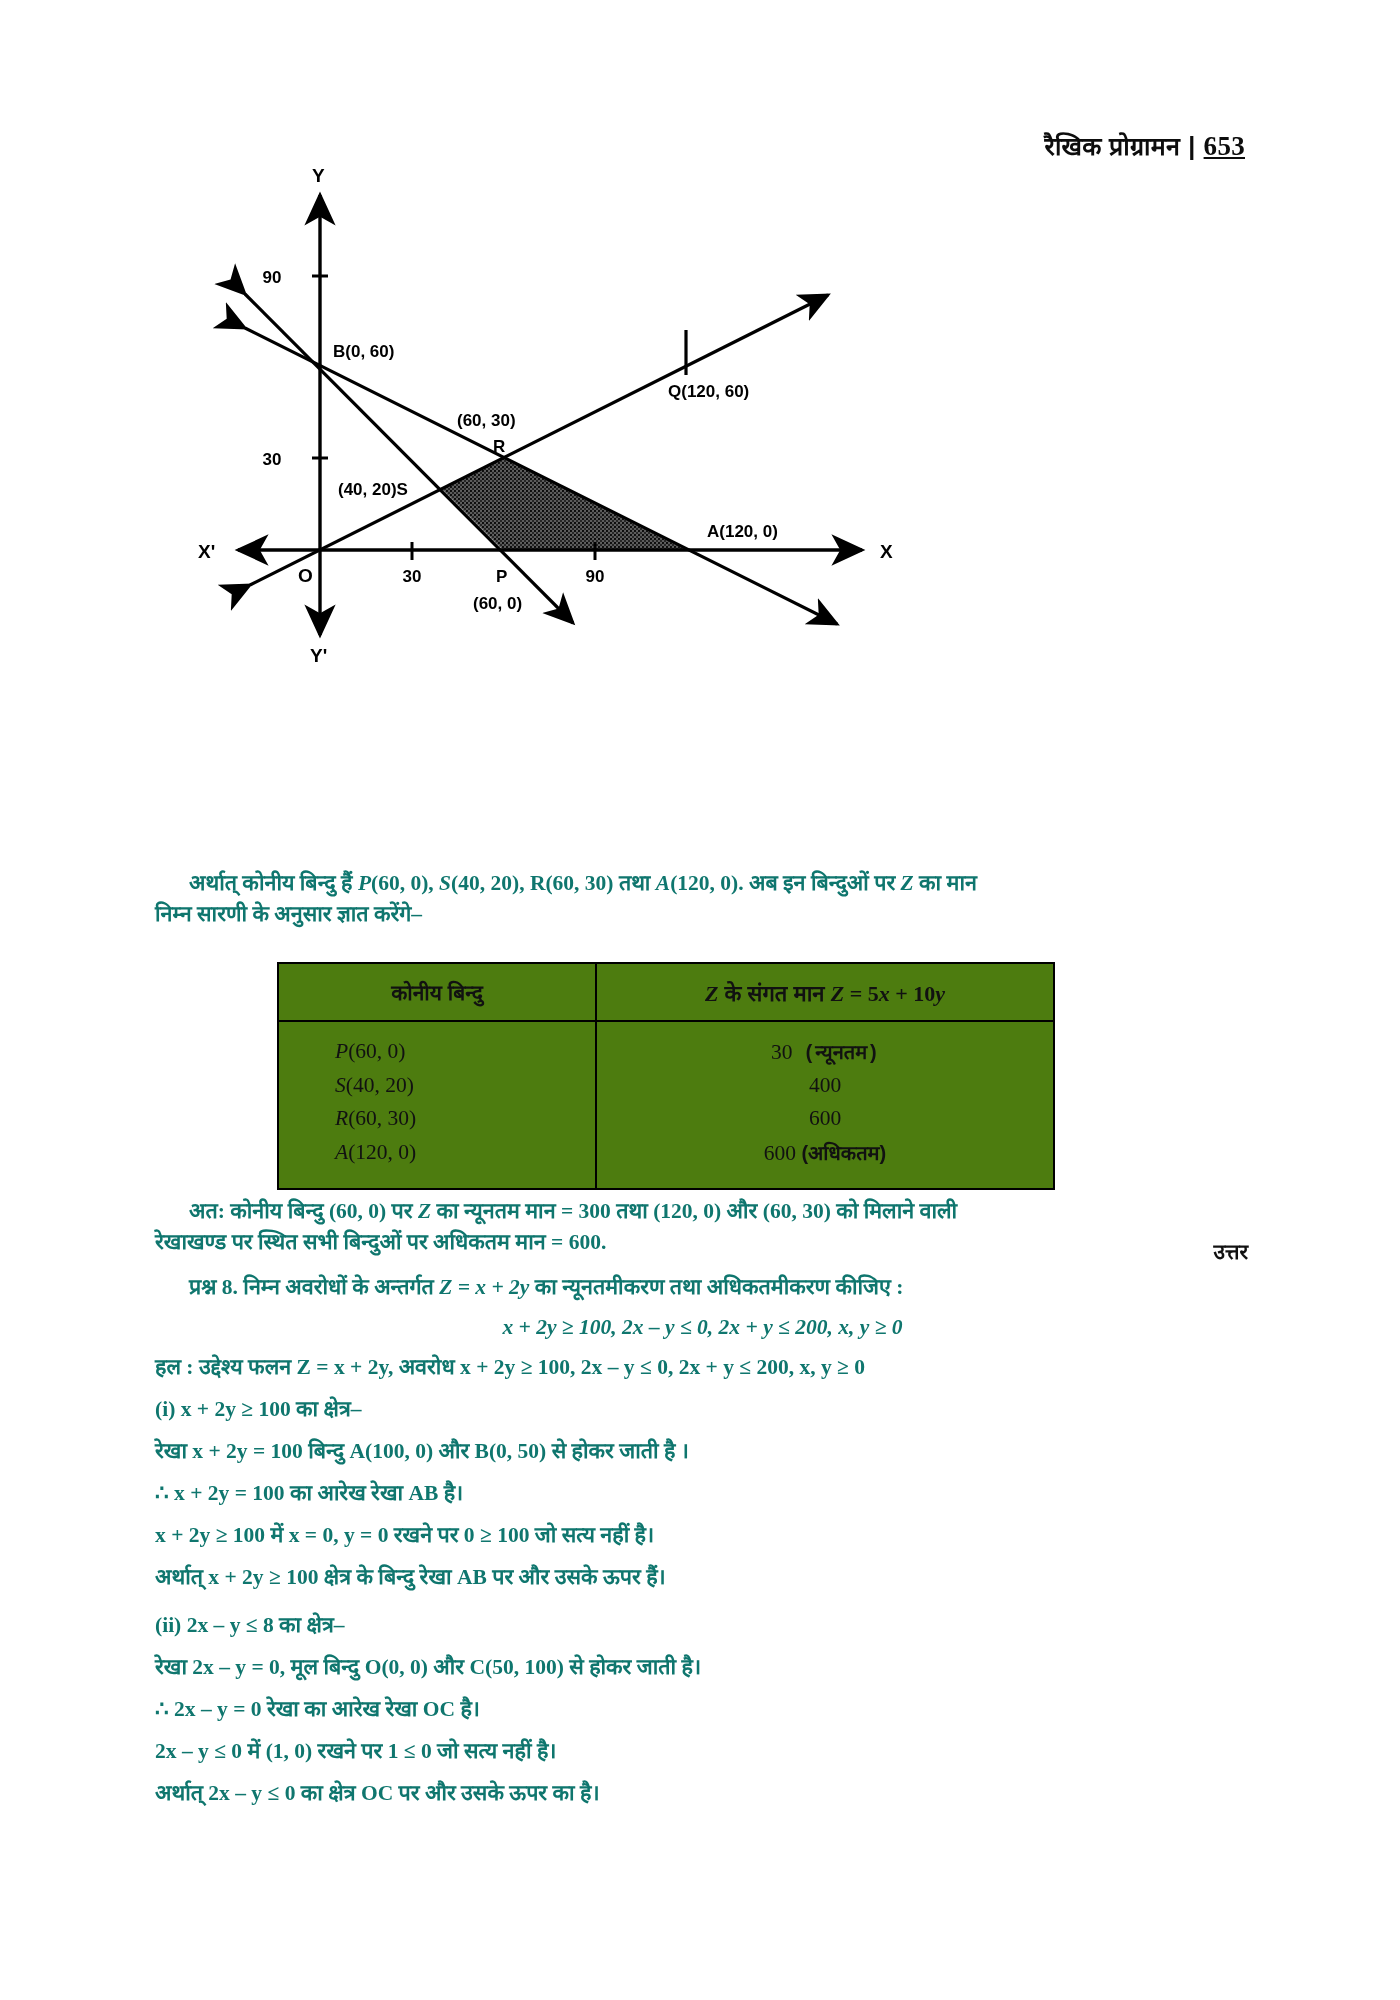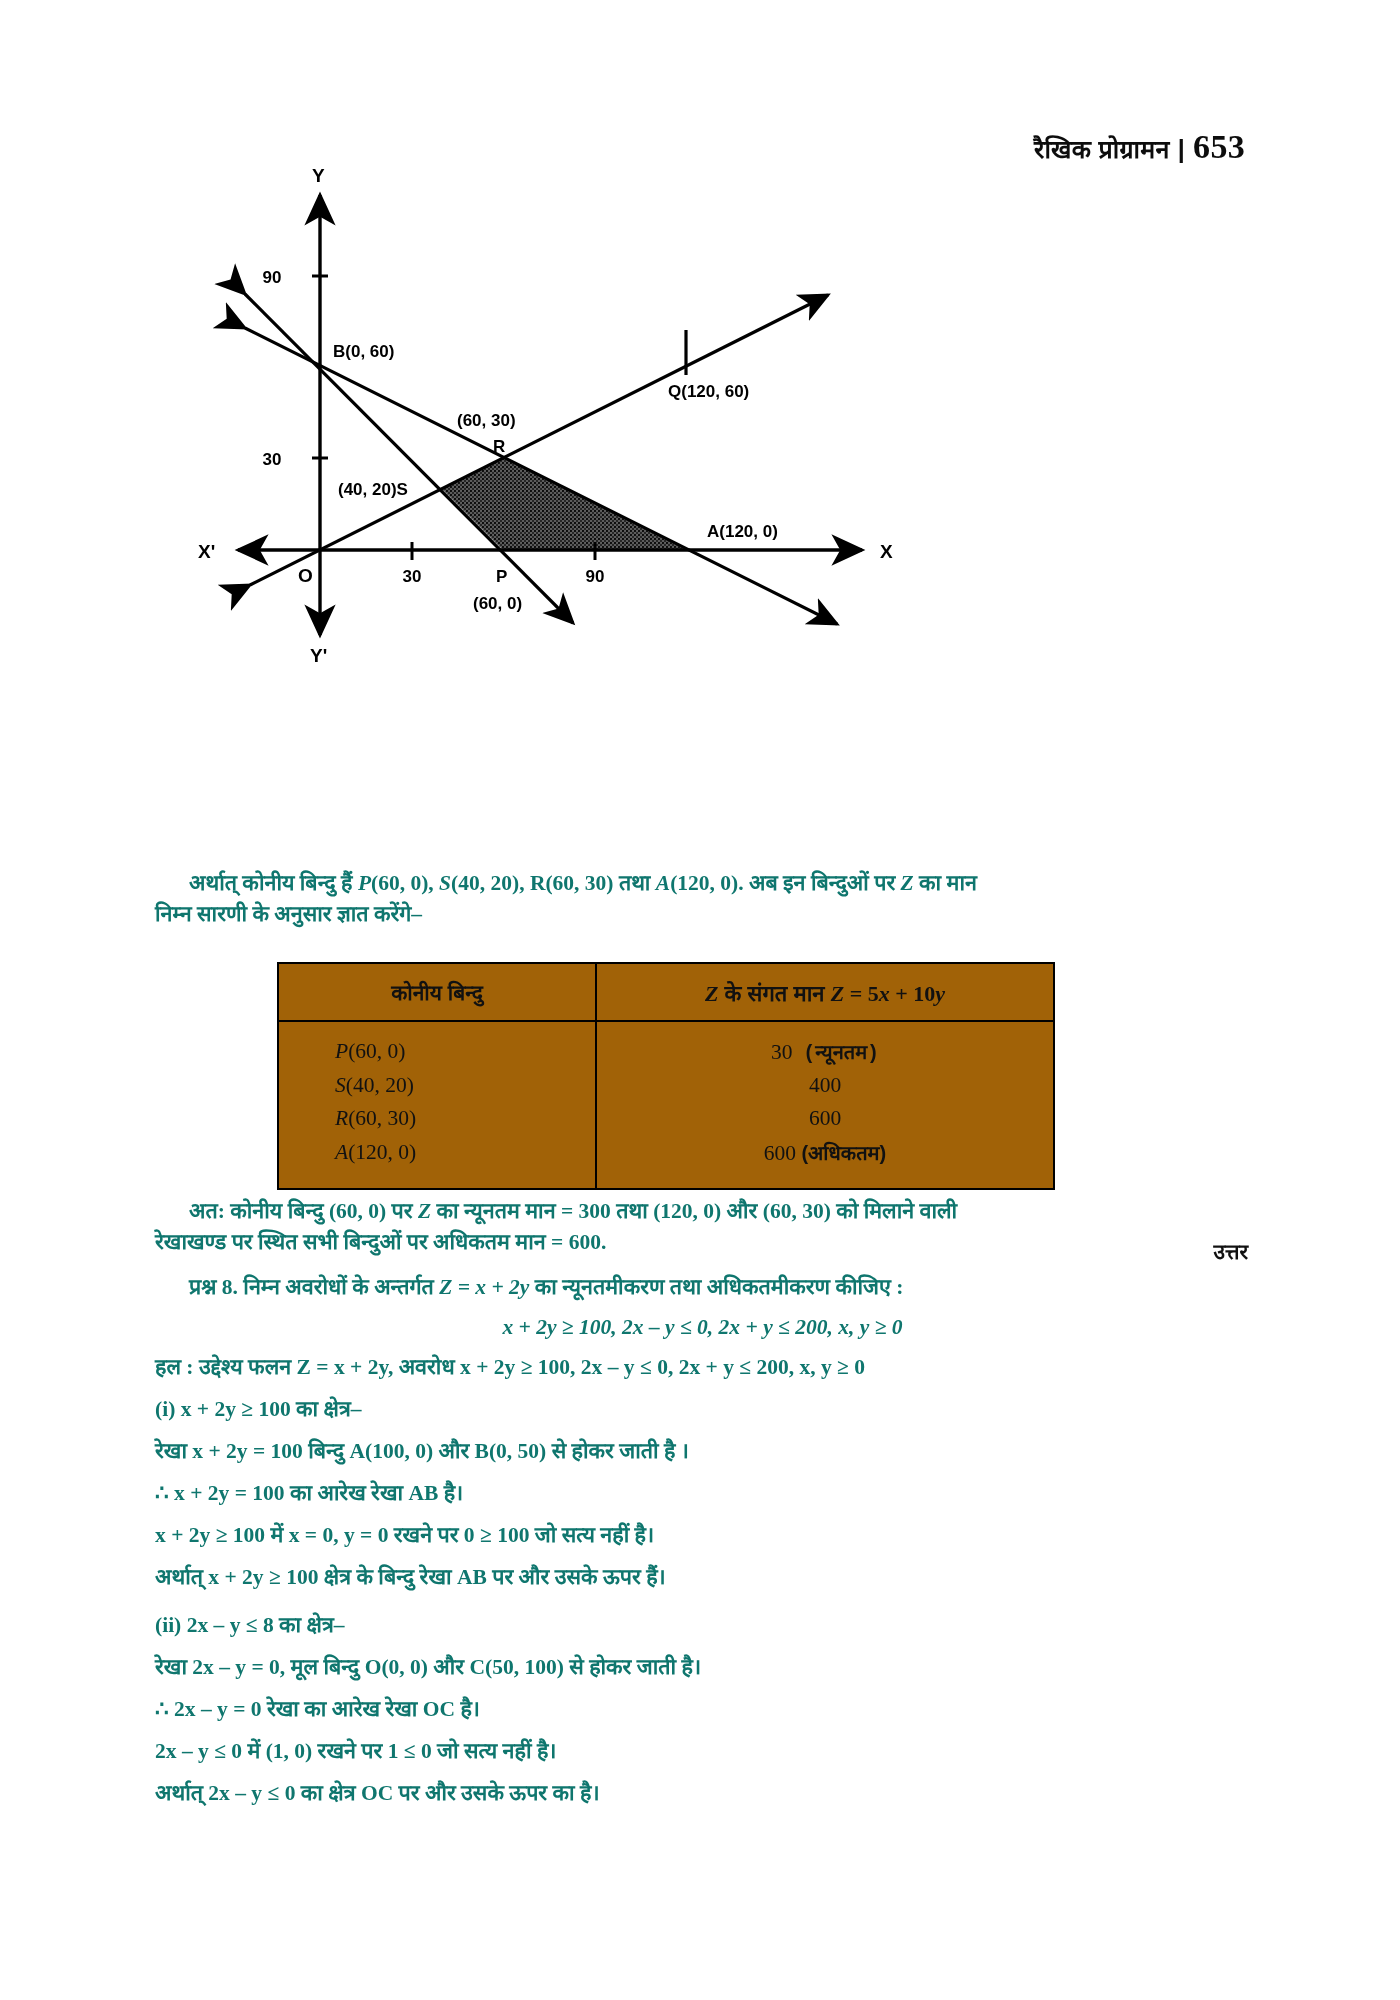--- a/index.html
+++ b/index.html
@@ -22,21 +22,21 @@
     top: 128px;
     right: 155px;
     font-family: "Liberation Sans", "DejaVu Sans", sans-serif;
     font-weight: bold;
     font-size: 25px;
     letter-spacing: 0.3px;
     color: #0d0d0d;
     white-space: nowrap;
   }
   .page-header .sep { padding: 0 8px; font-weight: bold; }
-  .page-header .pnum { font-family: "Liberation Serif", serif; font-size: 34px; }
+  .page-header .pnum { font-family: "Liberation Serif", serif; font-size: 27px; text-decoration: underline; }
 
   
   .figure {
     position: absolute;
     left: 190px;
     top: 150px;
     width: 740px;
     height: 520px;
   }
   .figure svg { display: block; }
@@ -69,21 +69,21 @@
   .indent { display: inline-block; width: 34px; }
 
   
   .ztable {
     position: absolute;
     left: 277px;
     top: 962px;
     width: 778px;
     border: 2.5px solid #000;
     border-collapse: collapse;
-    background: #a16207;
+    background: #4d7c0f;
   }
   .ztable td, .ztable th {
     border: none;
     padding: 0;
   }
   .ztable .colsep {
     border-right: 2.5px solid #000;
   }
   .ztable .hdrrow td {
     border-bottom: 2.5px solid #000;

